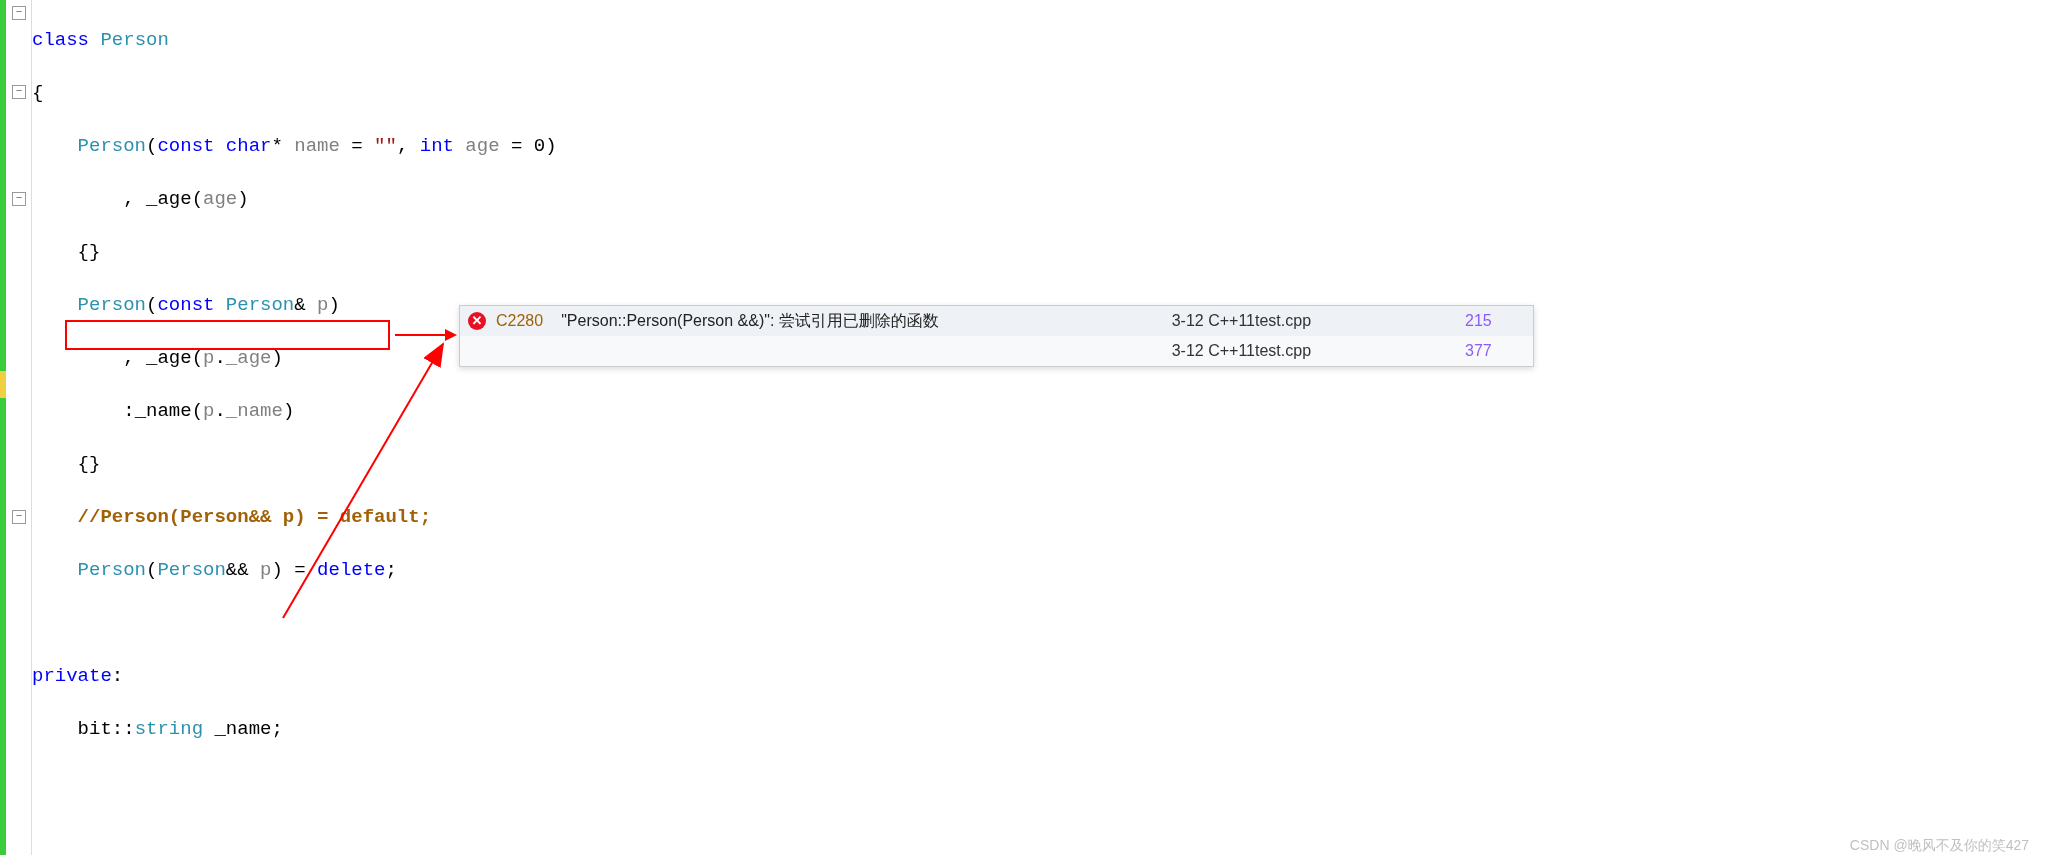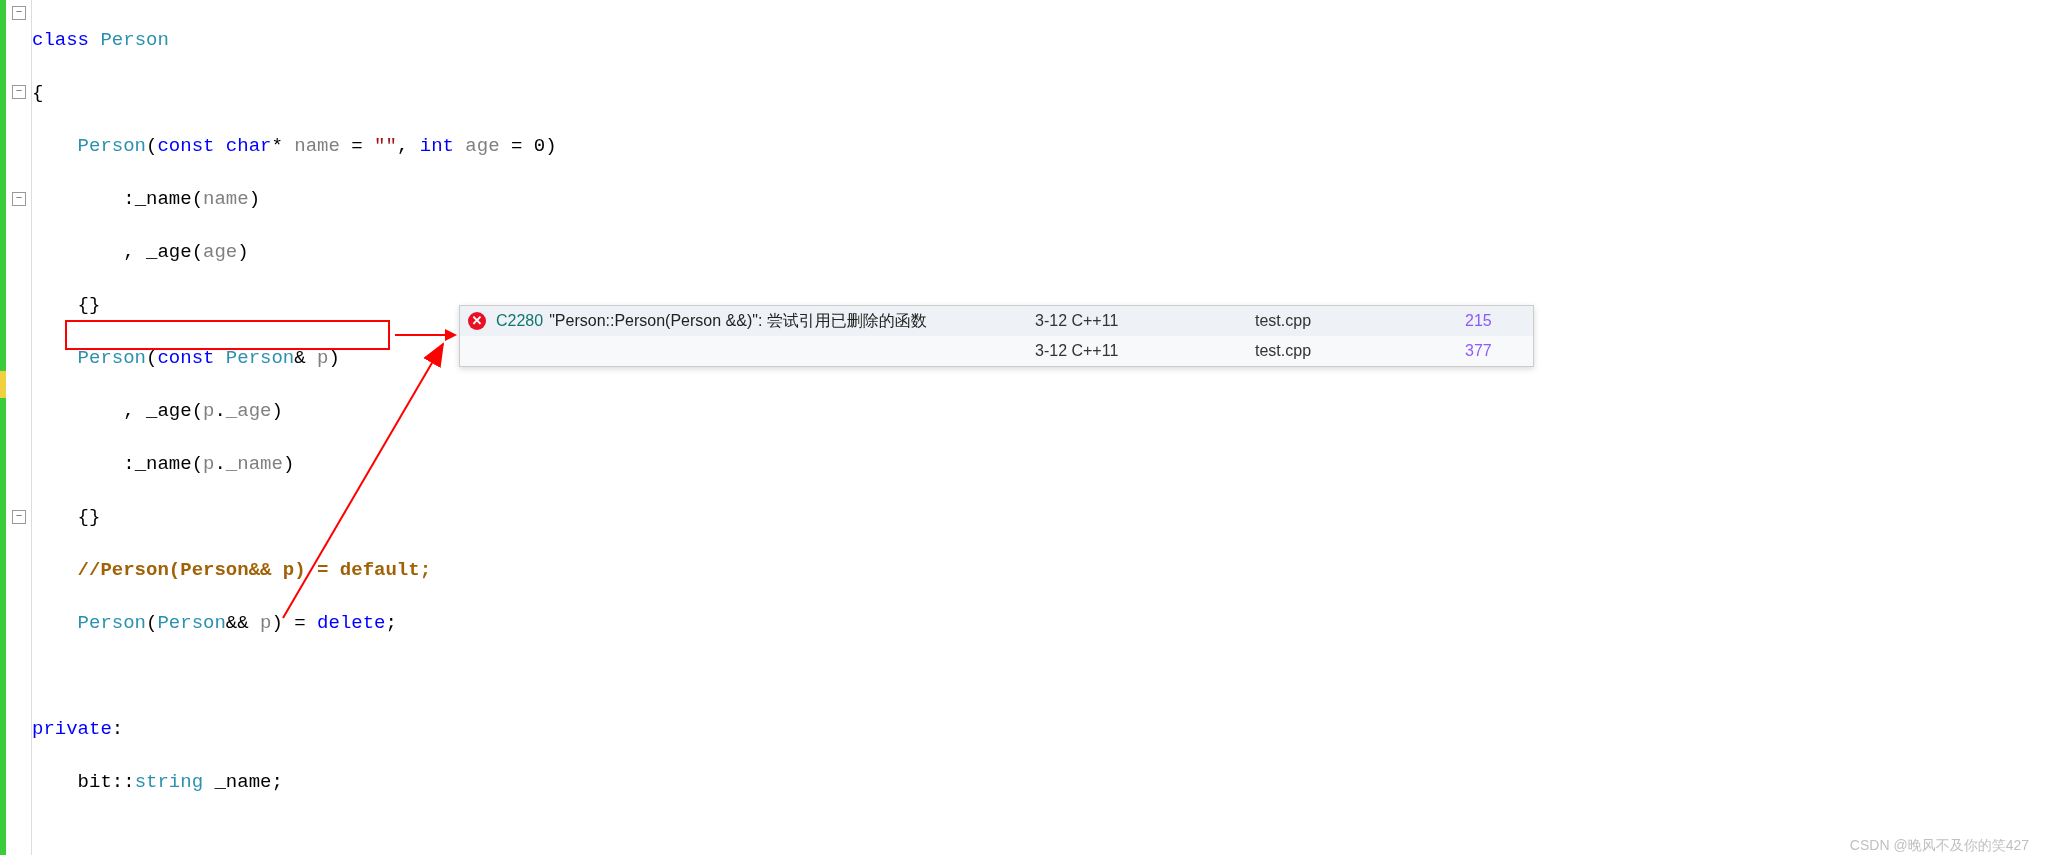--- a/index.html
+++ b/index.html
@@ -126,23 +126,23 @@
       border-radius: 50%;
       background: #e81123;
       color: #fff;
       font-weight: bold;
       text-align: center;
       line-height: 18px;
       font-size: 13px;
       margin-right: 10px;
       flex-shrink: 0;
     }
-    .err-code { color: #0f766e; margin-right: 6px; flex-shrink: 0; }
+    .err-code { color: #a16207; margin-right: 18px; flex-shrink: 0; }
     .err-msg { color: #222; flex: 1; }
-    .err-proj { color: #333; width: 220px; text-align: left; }
+    .err-proj { color: #333; width: 220px; text-align: right; }
     .err-file { color: #333; width: 210px; text-align: left; }
     .err-line { color: #8b5cf6; width: 60px; text-align: left; padding-right: 10px; }
 
     .watermark {
       position: absolute;
       bottom: 0;
       right: 22px;
       color: rgba(130,130,130,0.5);
       font-family: Arial, sans-serif;
       font-size: 14px;
@@ -157,21 +157,20 @@
     <div class="yellow-mark"></div>
     <div class="fold-btn" style="top:6px">−</div>
     <div class="fold-btn" style="top:85px">−</div>
     <div class="fold-btn" style="top:192px">−</div>
     <div class="fold-btn" style="top:510px">−</div>
   </div>
   <div class="code-area">
 <div class="line"><span class="kw">class</span> <span class="type">Person</span></div>
 <div class="line"><span>{</span></div>
 <div class="line">    <span class="type">Person</span><span>(</span><span class="kw">const</span> <span class="kw">char</span><span>*</span> <span class="param">name</span> <span>=</span> <span class="str">""</span><span>,</span> <span class="kw">int</span> <span class="param">age</span> <span>=</span> <span>0</span><span>)</span></div>
-<div class="line">        <span>:</span><span>_name</span><span>(</span><span class="param">name</span><span>)</span></div>
 <div class="line">        <span>,</span> <span>_age</span><span>(</span><span class="param">age</span><span>)</span></div>
 <div class="line">    <span>{}</span></div>
 <div class="line">    <span class="type">Person</span><span>(</span><span class="kw">const</span> <span class="type">Person</span><span>&amp;</span> <span class="param">p</span><span>)</span></div>
 <div class="line">        <span>,</span> <span>_age</span><span>(</span><span class="param">p</span><span>.</span><span class="param">_age</span><span>)</span></div>
 <div class="line">        <span>:</span><span>_name</span><span>(</span><span class="param">p</span><span>.</span><span class="param">_name</span><span>)</span></div>
 <div class="line">    <span>{}</span></div>
 <div class="line">    <span class="comment">//Person(Person&amp;&amp; p) = default;</span></div>
 <div class="line">    <span class="type">Person</span><span>(</span><span class="type">Person</span><span>&amp;&amp;</span> <span class="param">p</span><span>)</span> <span>=</span> <span class="kw">delete</span><span>;</span></div>
 <div class="line"><span></span></div>
 <div class="line"><span class="kw">private</span><span>:</span></div>

